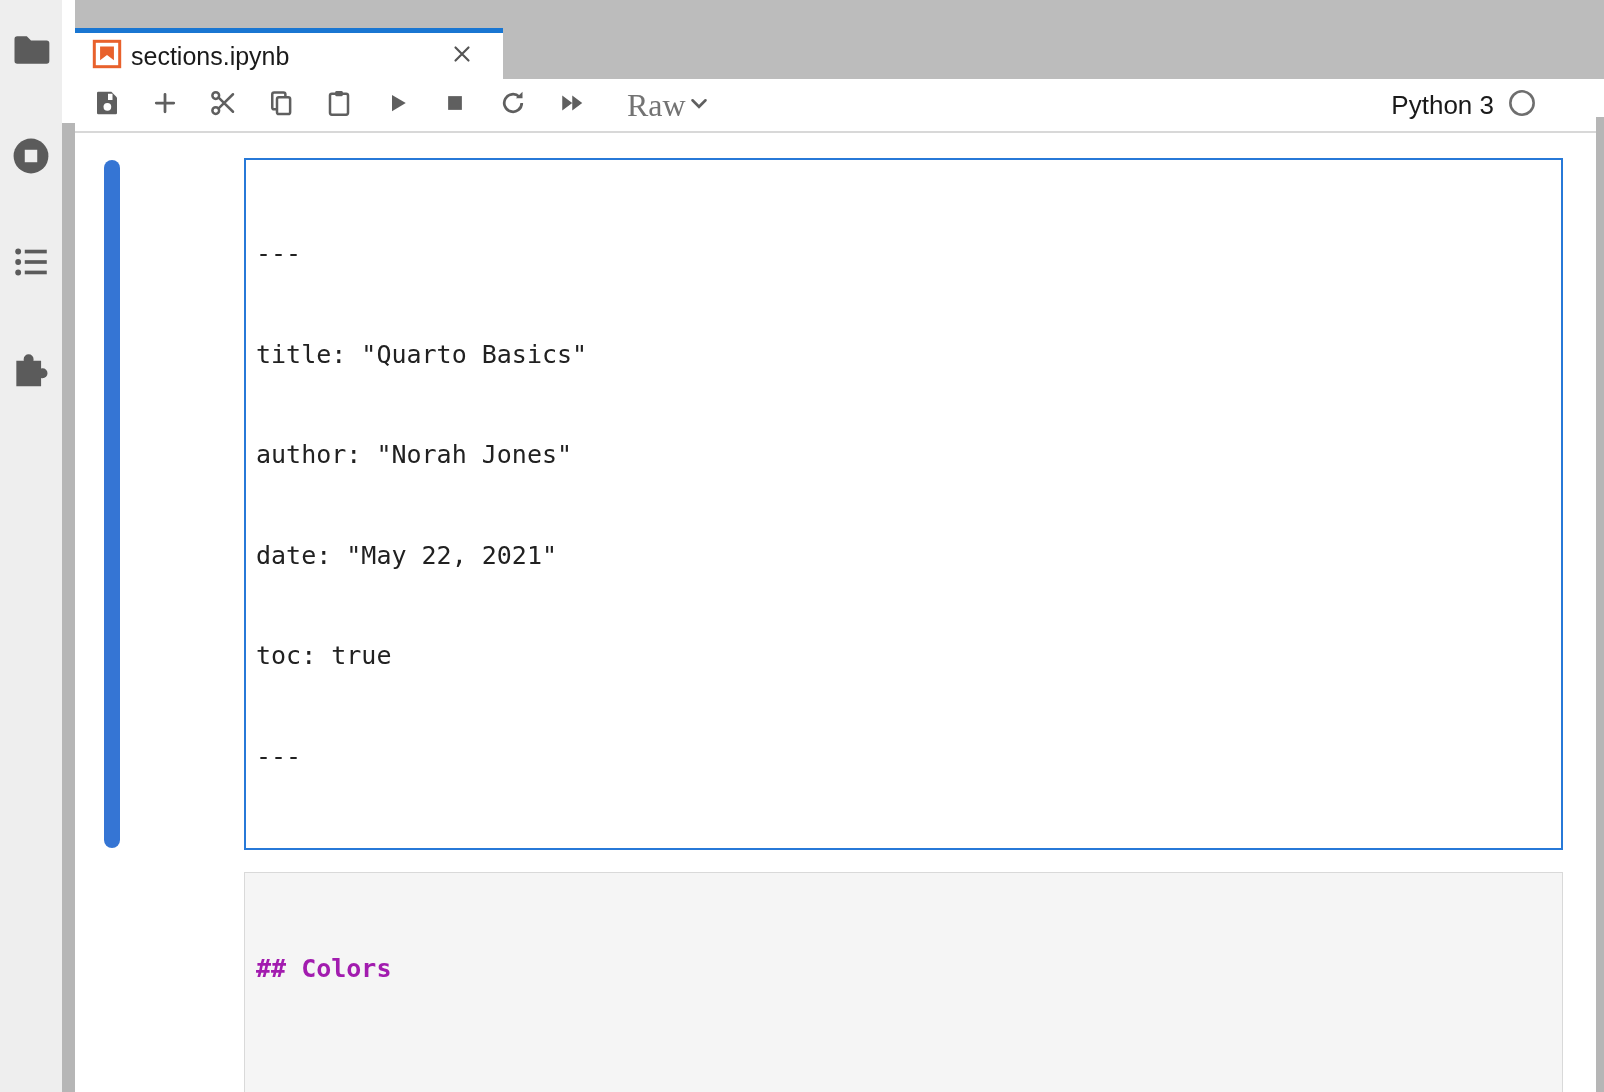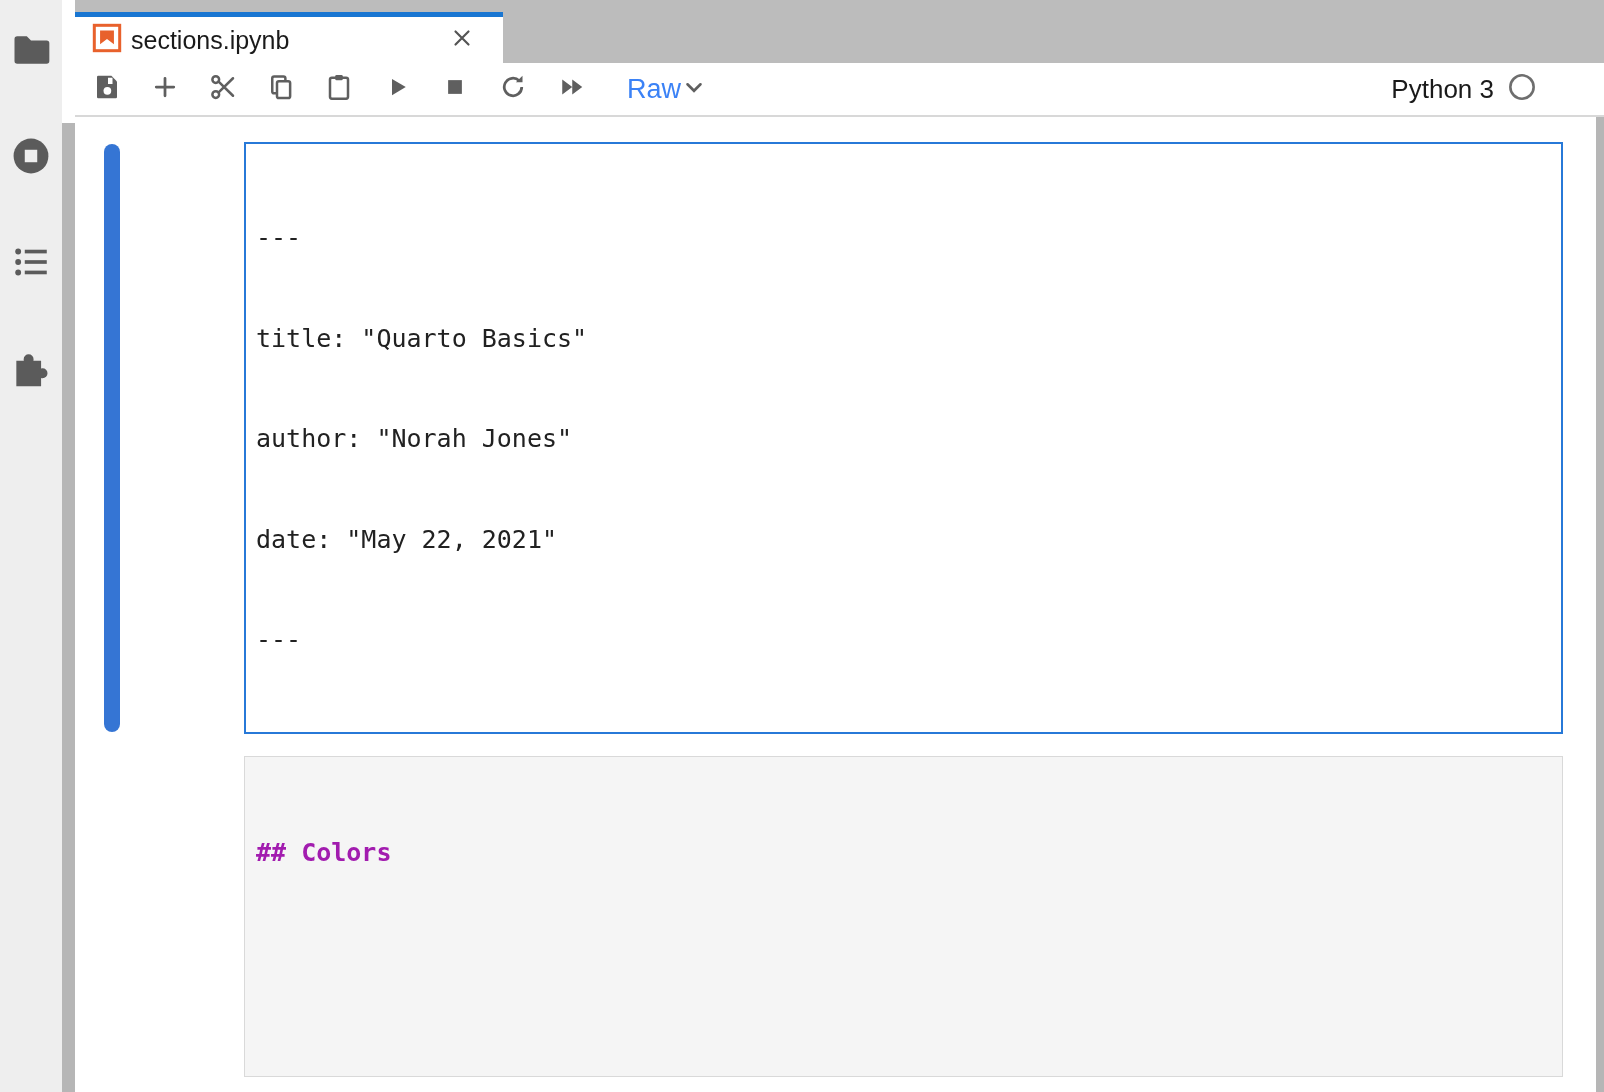--- a/index.html
+++ b/index.html
@@ -13,31 +13,31 @@
   .activity-item { width:44px; height:44px; display:flex; align-items:center; justify-content:center; cursor:pointer; }
 
   
   .splitter { width:13px; flex-shrink:0; display:flex; flex-direction:column; }
   .splitter-top { height:123px; background:#ffffff; }
   .splitter-bottom { flex:1; background:#b6b6b6; }
 
   
   .dock { flex:1; min-width:0; display:flex; flex-direction:column; }
 
-  .tabbar { height:63px; background:#bcbcbc; display:flex; align-items:flex-end; }
+  .tabbar { height:79px; background:#bcbcbc; display:flex; align-items:flex-end; }
   .tab { width:428px; height:51px; background:#ffffff; border-top:5px solid #1976d2;
          display:flex; align-items:center; padding:0 28px 0 17px; }
   .tab-title { font-size:25px; color:#1a1a1a; margin-left:9px; white-space:nowrap; }
   .tab-close { margin-left:auto; width:26px; height:26px; display:flex; align-items:center; justify-content:center; cursor:pointer; }
 
   .toolbar { height:54px; background:#ffffff; border-bottom:2px solid #d8d8d8;
              display:flex; align-items:center; padding-left:14px; }
   .tb-btn { width:36px; height:36px; margin-right:22px; display:flex; align-items:center; justify-content:center; cursor:pointer; }
   .celltype-select { width:162px; margin-left:16px; display:flex; align-items:center; cursor:pointer; }
-  .celltype-value { font-size:27px; color:#3b82f6; }
+  .celltype-value { font-size:32px; color:#737373;font-family:Liberation Serif, serif; }
   .celltype-select svg { margin-left:auto; }
   .kernel { margin-left:auto; display:flex; align-items:center; gap:14px; padding-right:68px; }
   .kernel-name { font-size:26px; color:#1a1a1a; cursor:pointer; }
 
   
   .content { flex:1; background:#ffffff; padding-top:25px; overflow:hidden; }
   .cell-row { display:flex; margin-bottom:22px; }
   .gutter { width:169px; flex-shrink:0; position:relative; }
   .collapser { position:absolute; left:29px; top:2px; bottom:2px; width:16px;
                border-radius:8px; background:#3575d4; cursor:pointer; }
@@ -213,20 +213,21 @@
 
       <div class="cell-row">
         <div class="gutter">
           <div class="collapser"></div>
         </div>
         <div class="cell raw">
           <div>---</div>
           <div>title: "Quarto Basics"</div>
           <div>author: "Norah Jones"</div>
           <div>date: "May 22, 2021"</div>
+          <div>toc: true</div>
           <div>---</div>
         </div>
       </div>
 
       <div class="cell-row">
         <div class="gutter"></div>
         <div class="cell md">
           <div class="md-heading">## Colors</div>
           
           

